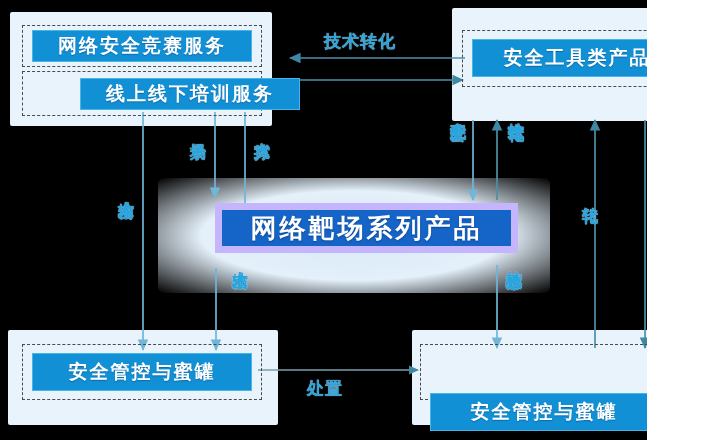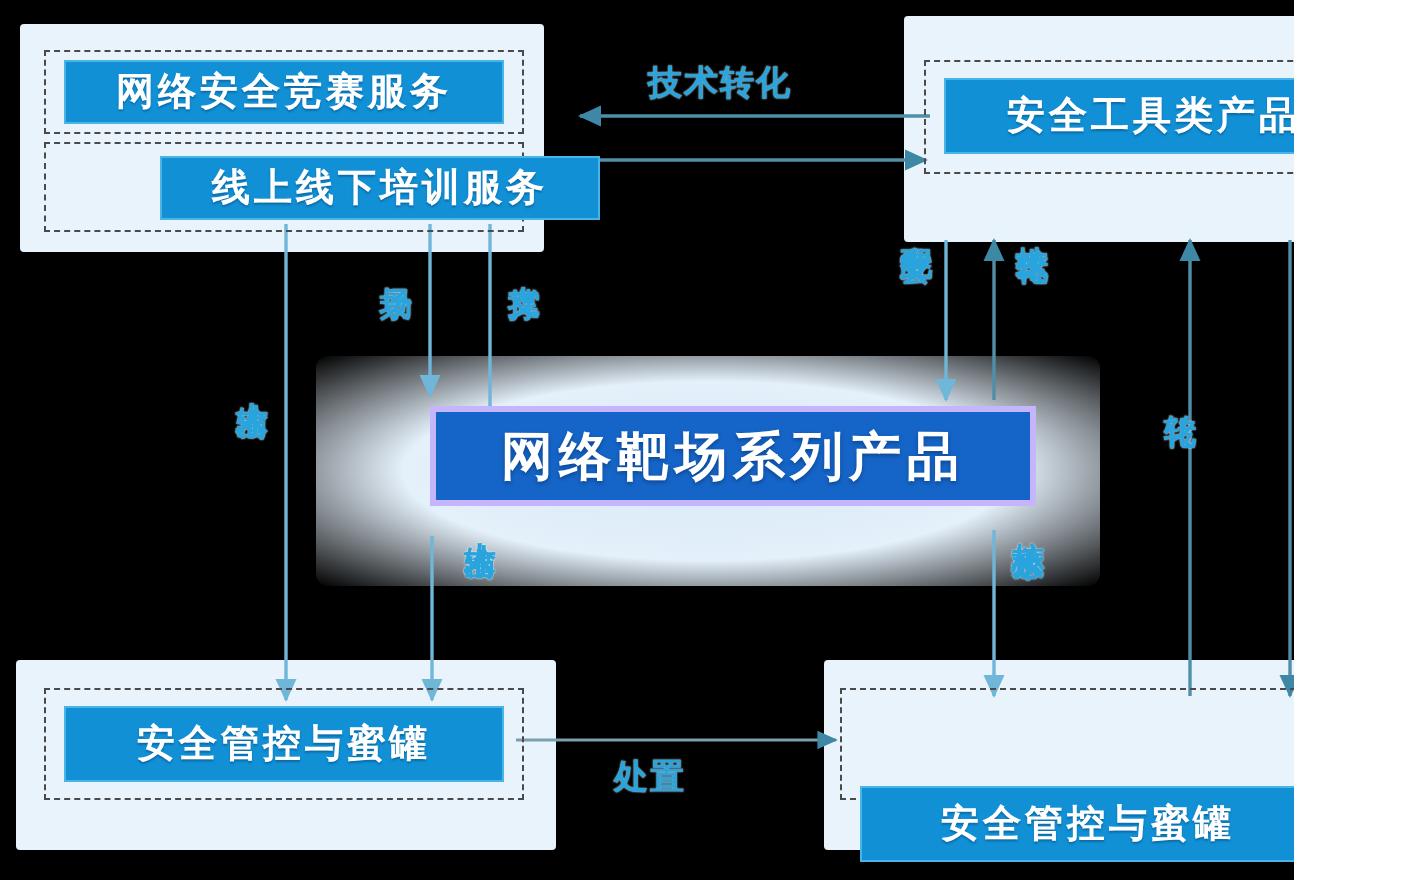--- a/index.html
+++ b/index.html
@@ -48,21 +48,21 @@
     color:#ffffff;
     background:#1190d6;
     border:1px solid #49b4e6;
     font-weight:700;
     letter-spacing:2px;
     white-space:nowrap;
     text-shadow:0 1px 1px rgba(0,40,80,.35);
   }
   .node.main{
     background:#1565c8;
-    border:3px solid #c4b5fd;
+    border:7px solid #c4b5fd;
     letter-spacing:3px;
     text-shadow:0 1px 2px rgba(0,30,70,.45);
   }
 
   
   .lbl{
     position:absolute;
     color:#2aa4dd;
     font-weight:700;
     white-space:nowrap;

